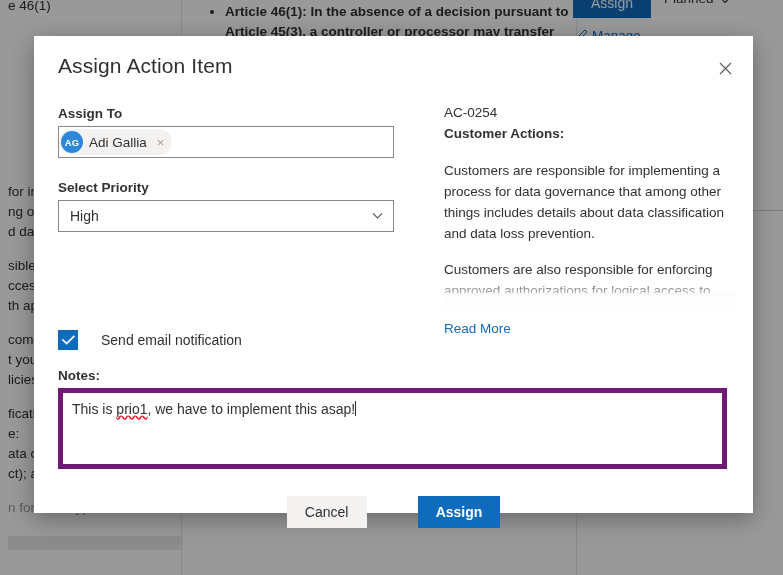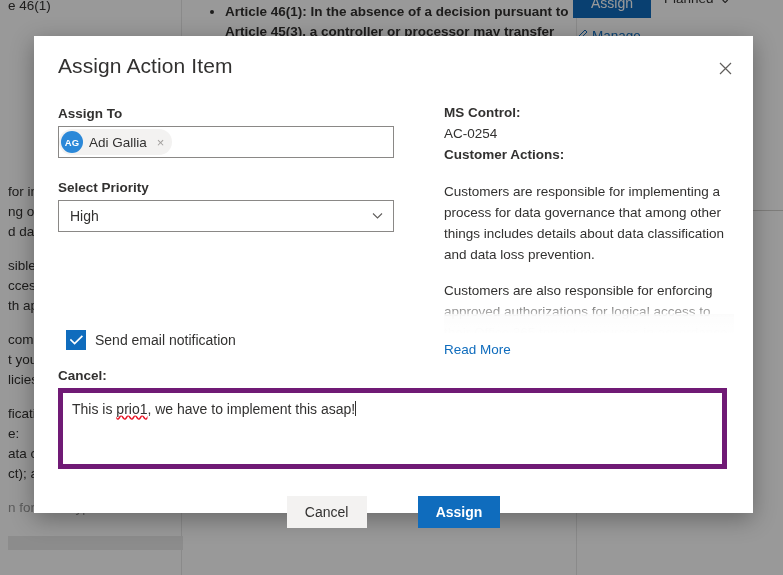--- a/index.html
+++ b/index.html
@@ -277,25 +277,25 @@
     top: 50%;
     transform: translateY(-50%);
     color: #605e5c;
     font-size: 11px;
     line-height: 1;
   }
 
   
   .checkbox-row {
     position: absolute;
-    left: 32px;
+    left: 24px;
     top: 294px;
     display: flex;
     align-items: center;
-    gap: 9px;
+    gap: 23px;
     cursor: pointer;
   }
   .checkbox-box {
     width: 20px;
     height: 20px;
     background: #0f6cbd;
     border: 1px solid #0f6cbd;
     box-sizing: border-box;
     display: flex;
     align-items: center;
@@ -525,21 +525,20 @@
           <svg width="11" height="7" viewBox="0 0 11 7">
               <path d="M1 1 L5.5 5.5 L10 1" fill="none" stroke="#605e5c" stroke-width="1.1"></path>
             </svg>
         </span>
       </div>
     </div>
 
   </div>
 
   <div class="desc-col">
-    <div class="desc-head">MS Control:</div>
     <div class="desc-sub">AC-0254</div>
     <div class="desc-head">Customer Actions:</div>
 
     <div class="desc-body">
       <p>Customers are responsible for implementing a process for data governance that among other things includes details about data classification and data loss prevention.</p>
       <p>Customers are also responsible for enforcing approved authorizations for logical access to their Office 365 tenant resources in accordance with applicable access control policies.</p>
       <div class="desc-fade-band"></div>
       <div class="desc-fade"></div>
     </div>
 
@@ -549,21 +548,21 @@
   <div class="checkbox-row">
     <span class="checkbox-box">
       <svg width="13" height="10" viewBox="0 0 13 10" aria-hidden="true">
         <path d="M1 5 L4.6 8.6 L11.8 1.4" fill="none" stroke="#ffffff" stroke-width="1.7" stroke-linecap="square"></path>
       </svg>
     </span>
     <span class="checkbox-label">Send email notification</span>
   </div>
 
   <div class="notes-wrap">
-    <label class="notes-label">Cancel:</label>
+    <label class="notes-label">Notes:</label>
     <div class="notes-area">
       <span class="notes-text">This is </span><span class="notes-text misspelled">prio1</span><span class="notes-text">, we have to implement this asap!</span><span class="caret"></span>
     </div>
   </div>
 
   <div class="footer">
     <button class="btn btn-secondary">Cancel</button>
     <button class="btn btn-primary">Assign</button>
   </div>
 

